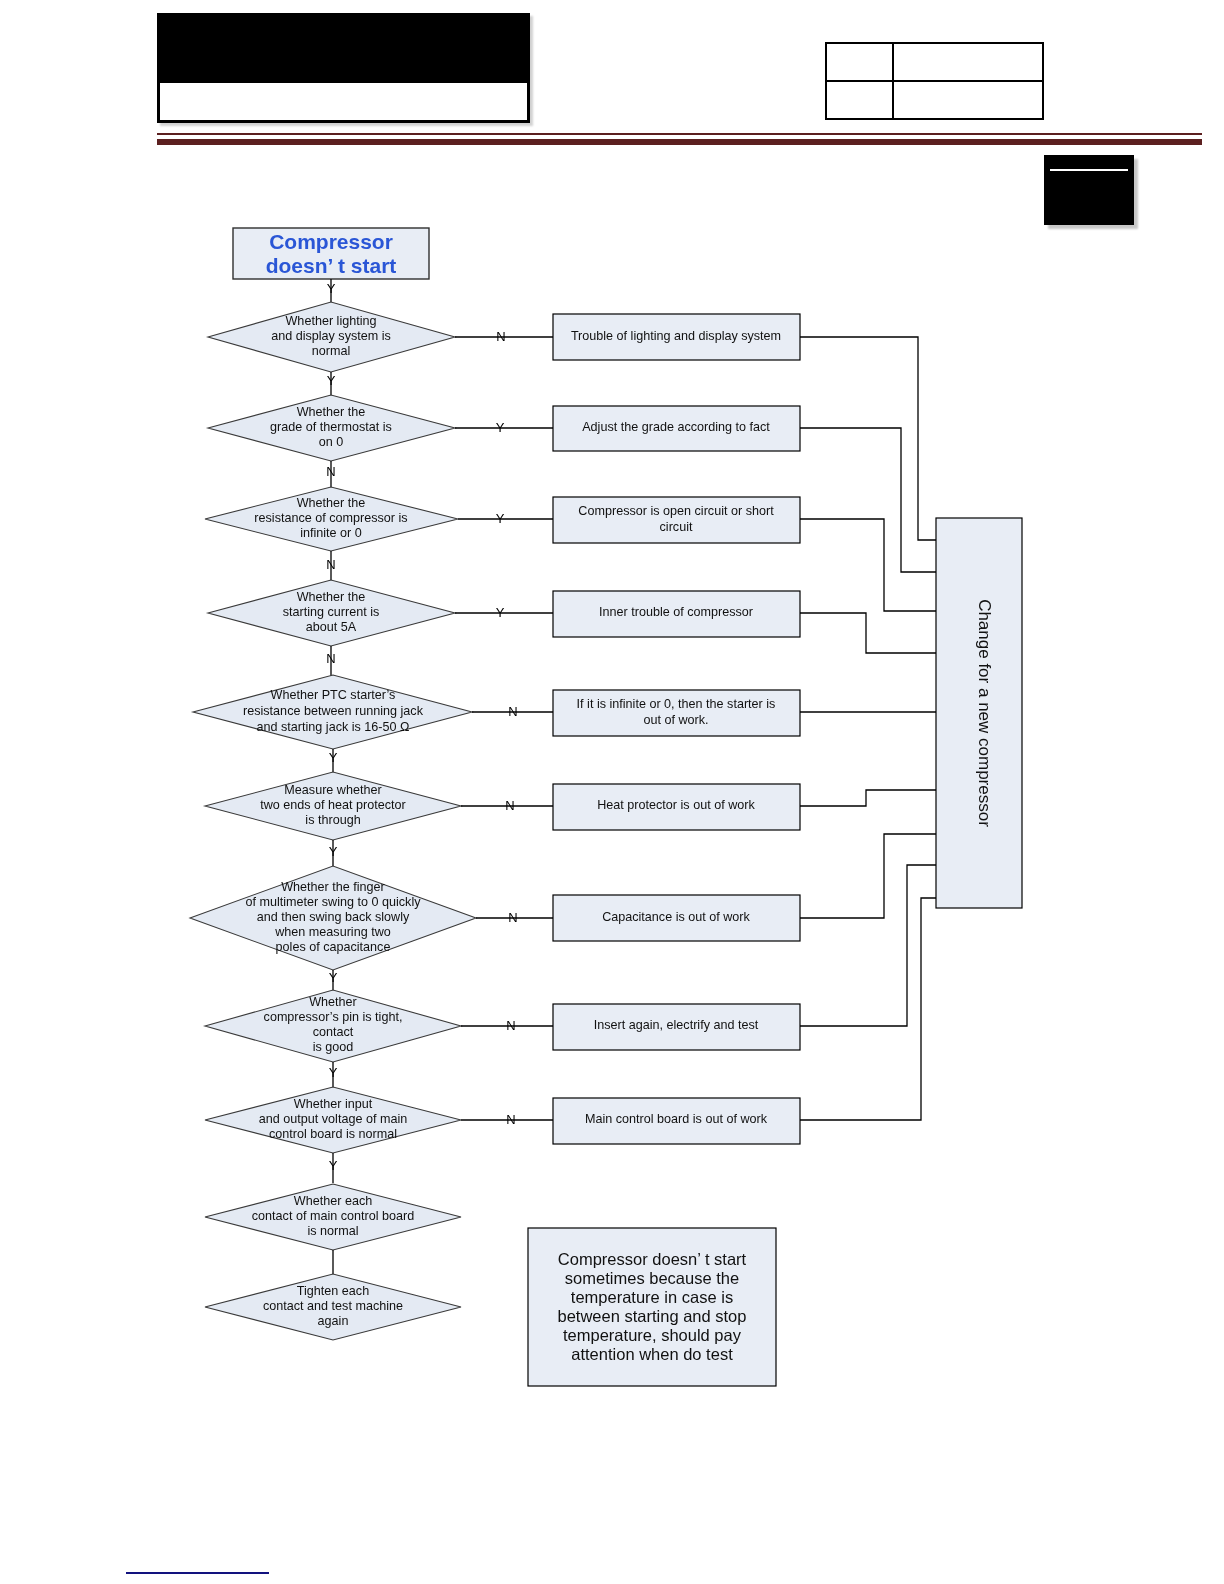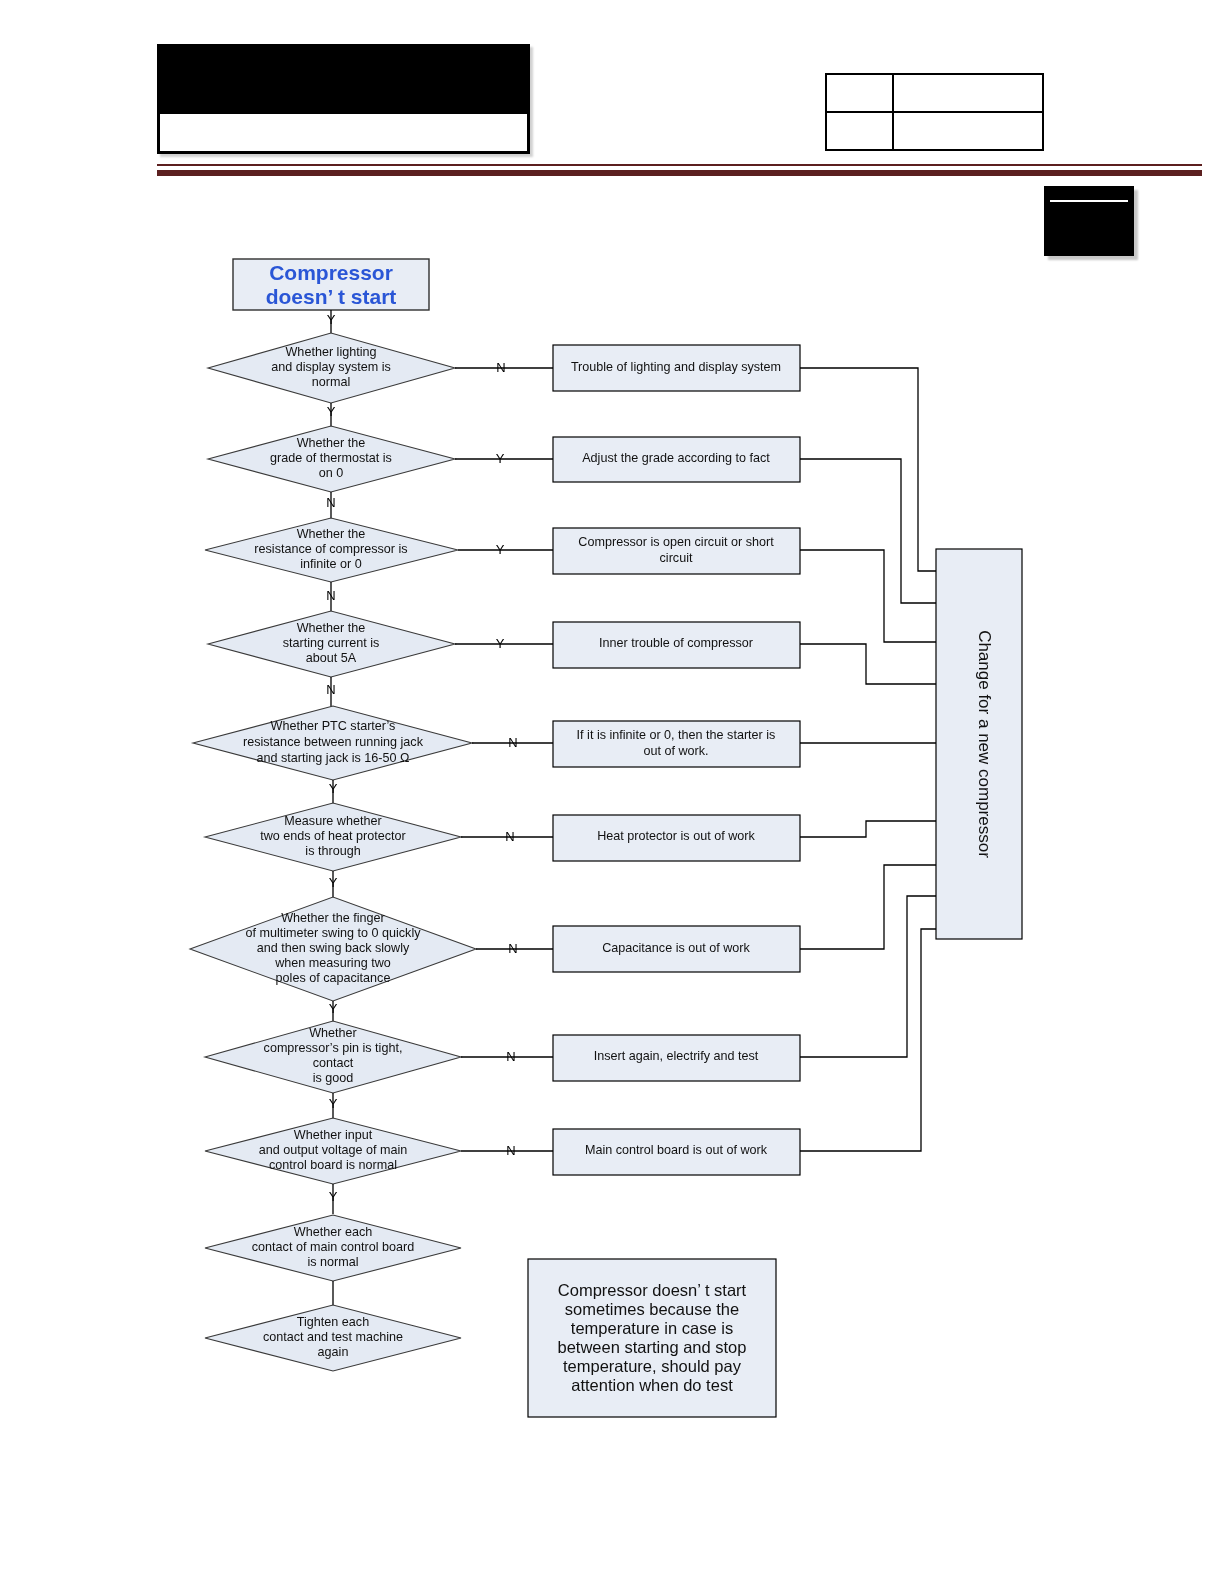--- a/index.html
+++ b/index.html
@@ -12,21 +12,20 @@
     height: 1584px;
     position: relative;
     font-family: "Liberation Sans", sans-serif;
     overflow: hidden;
   }
   #page {
     position: absolute;
     left: 0; top: 0;
     width: 1224px;
     height: 1196px;
-    margin-top: 31px;
   }
 
   
   .hdr-redacted-block {
     position: absolute;
     left: 157px;
     top: 13px;
     width: 373px;
     height: 110px;
     border: 3px solid #000000;

